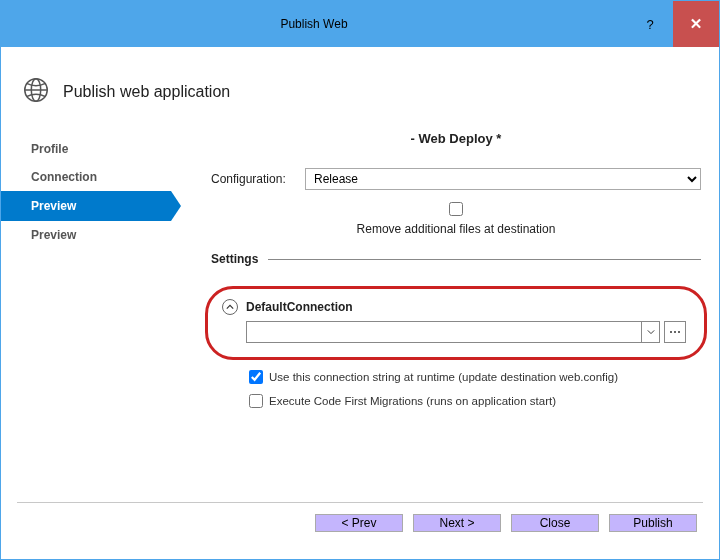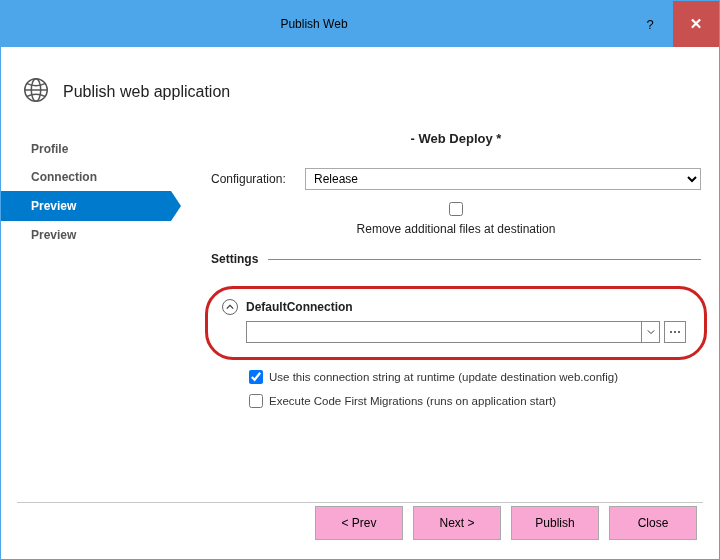--- a/index.html
+++ b/index.html
@@ -35,21 +35,21 @@
   .conn-head { display: flex; align-items: center; gap: 8px; padding-left: 2px; margin-bottom: 6px; }
   .expander { width: 16px; height: 16px; border: 1px solid #666; border-radius: 50%; display: flex; align-items: center; justify-content: center; font-size: 10px; background: #fff; }
   .conn-name { font-weight: bold; font-size: 12px; }
   .conn-input-row { display: flex; align-items: stretch; gap: 4px; padding-left: 26px; }
   .conn-input { flex: 1; height: 22px; border: 1px solid #888; background: #fff; position: relative; }
   .conn-input .dd { position: absolute; right: 0; top: 0; bottom: 0; width: 18px; border-left: 1px solid #888; display: flex; align-items: center; justify-content: center; font-size: 9px; color: #444; }
   .ellipsis-btn { width: 22px; border: 1px solid #888; display: flex; align-items: center; justify-content: center; font-size: 11px; letter-spacing: 1px; background: #fff; }
   .sub-chk { display: flex; align-items: center; gap: 6px; padding-left: 38px; margin-top: 10px; font-size: 11.5px; color: #333; }
   .footer { height: 60px; border-top: 0; display: flex; align-items: center; justify-content: flex-end; gap: 10px; padding: 0 22px 12px 0; }
   .footer-sep { position: absolute; left: 16px; right: 16px; bottom: 56px; height: 1px; background: #c8c8c8; }
-  .btn { min-width: 88px; height: 34px; border: 1px solid #aaa; background: #f9a8d4; font-size: 12px; display: flex; align-items: center; justify-content: center; cursor: pointer; }
+  .btn { min-width: 88px; height: 18px; border: 1px solid #aaa; background: #c4b5fd; font-size: 12px; display: flex; align-items: center; justify-content: center; cursor: pointer; }
 </style>
 </head>
 <body>
 
 <div class="window">
 
   <div class="titlebar">
     <div class="titlebar-title">Publish Web</div>
     <div class="titlebar-buttons">
       <div class="tbtn">?</div>
@@ -135,17 +135,17 @@
         <span>Execute Code First Migrations (runs on application start)</span>
       </div>
 
     </div>
   </div>
 
   <div class="footer-sep"></div>
   <div class="footer">
     <div class="btn">&lt; Prev</div>
     <div class="btn">Next &gt;</div>
+    <div class="btn">Close</div>
     <div class="btn">Publish</div>
-    <div class="btn">Close</div>
   </div>
 
 </div>
 
 </body></html>

